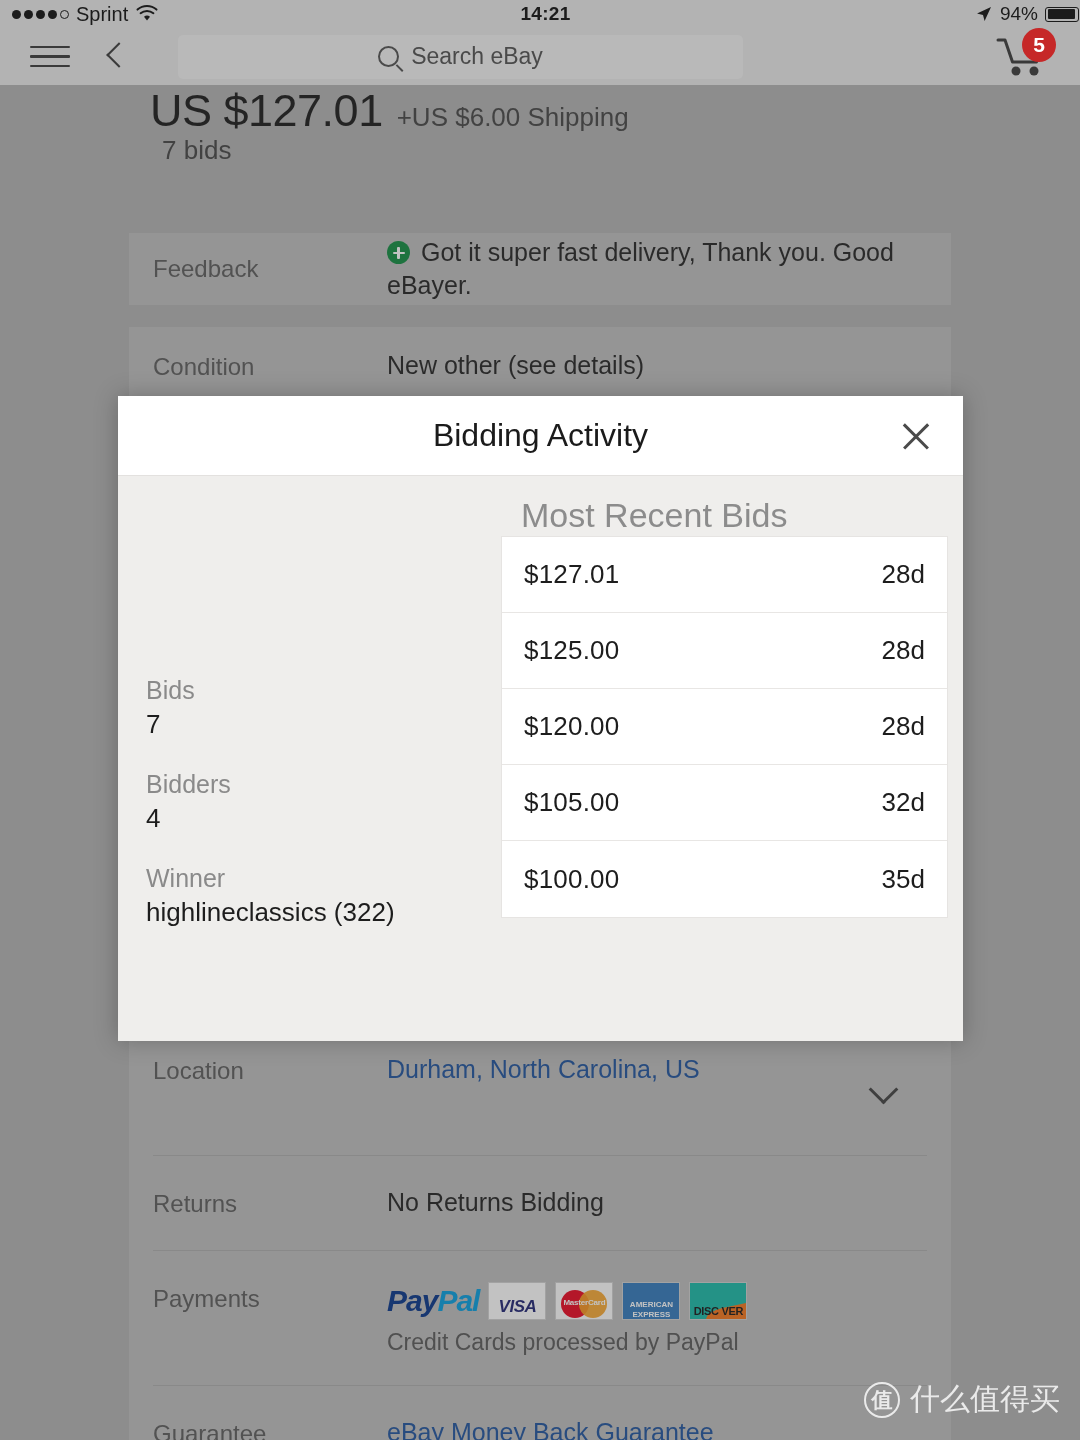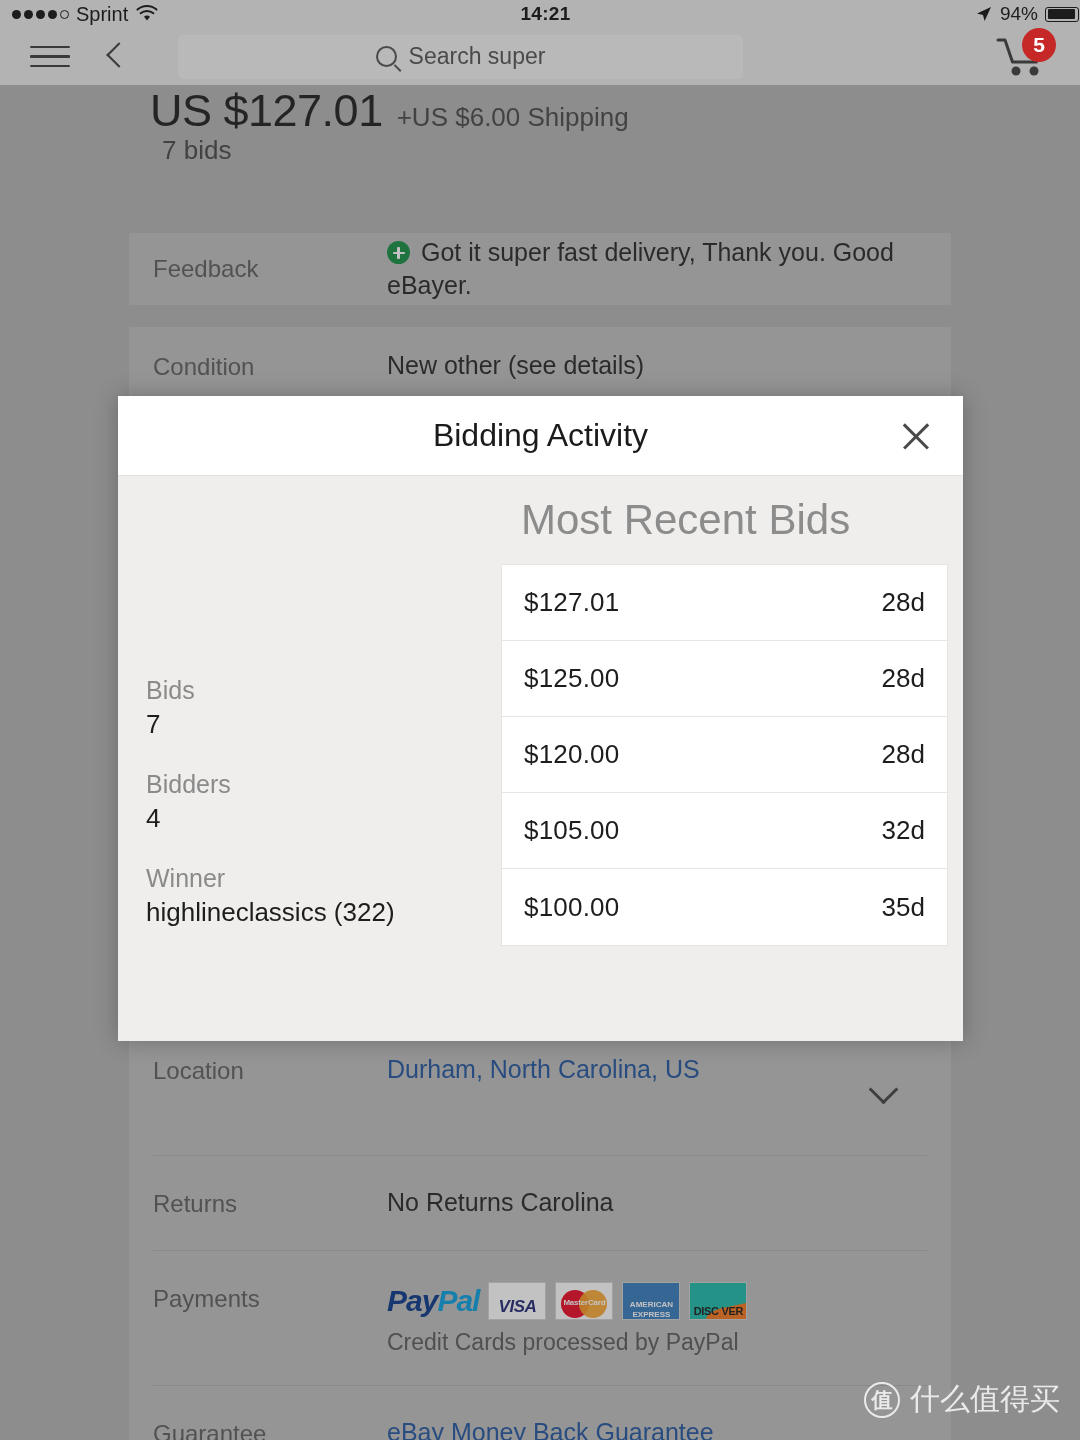--- a/index.html
+++ b/index.html
@@ -176,21 +176,21 @@
 
   .modal-body { flex:1; position:relative; }
 
   .summary { position:absolute; left: 28px; top: 200px; }
   .sum-label { font-size: 25px; color:#8a8a8a; margin-bottom: 4px; }
   .sum-value { font-size: 26px; color:#1d1d1d; margin-bottom: 30px; }
   .sum-value.last { margin-bottom: 0; }
 
   .bids-col { position:absolute; left: 383px; top: 0; width: 447px; }
   .bids-heading {
-    font-size: 42px; color:#8c8c8c; padding: 20px 0 20px 20px;
+    font-size: 34px; color:#8c8c8c; padding: 20px 0 1px 20px;
   }
   .bids-list { background:#ffffff; border: 1px solid #e6e4e2; }
   .bid-row {
     display:flex; align-items:center; justify-content:space-between;
     height: 76px; padding: 0 22px; font-size: 26px; color:#1d1d1d;
     border-bottom: 1px solid #e8e6e4;
   }
   .bid-row:last-child { border-bottom: none; }
   .bid-amount { letter-spacing:.2px; }
   .bid-time { color:#1d1d1d; }
@@ -231,21 +231,21 @@
           <div class="row-label">Location</div>
           <div class="row-value">
             <a href="#">Durham, North Carolina, US</a>
           </div>
           <div class="chev-down" style="top:62px;"></div>
         </div>
         <div class="divider"></div>
 
         <div class="row" style="min-height:94px; padding-top:30px;">
           <div class="row-label">Returns</div>
-          <div class="row-value">No Returns Carolina</div>
+          <div class="row-value">No Returns Bidding</div>
         </div>
         <div class="divider"></div>
 
         <div class="row" style="min-height:134px; padding-top:30px;">
           <div class="row-label">Payments</div>
           <div class="row-value">
             <div class="pay-logos">
               <span class="logo-paypal"><span class="p1">Pay</span><span class="p2">Pal</span></span>
               <span class="logo-card">
                   <span class="logo-visa">VISA</span>
@@ -313,21 +313,21 @@
 
   <div class="nav-bar">
     <div class="hamburger">
       <span></span>
         <span></span>
         <span></span>
     </div>
     <div class="back-chevron"></div>
     <div class="search-box">
       <span class="mag"></span>
-      <span>Search super</span>
+      <span>Search eBay</span>
     </div>
     <div class="cart-wrap">
       <span class="cart-badge">5</span>
       <svg width="58" height="46" viewBox="0 0 58 46">
         <path d="M4 6h7l7.5 22h24l7-16" stroke="#3a3a3a" stroke-width="3" fill="none" stroke-linecap="round" stroke-linejoin="round"></path>
         <circle cx="22" cy="37" r="4.5" fill="#3a3a3a"></circle>
         <circle cx="40" cy="37" r="4.5" fill="#3a3a3a"></circle>
       </svg>
     </div>
   </div>

